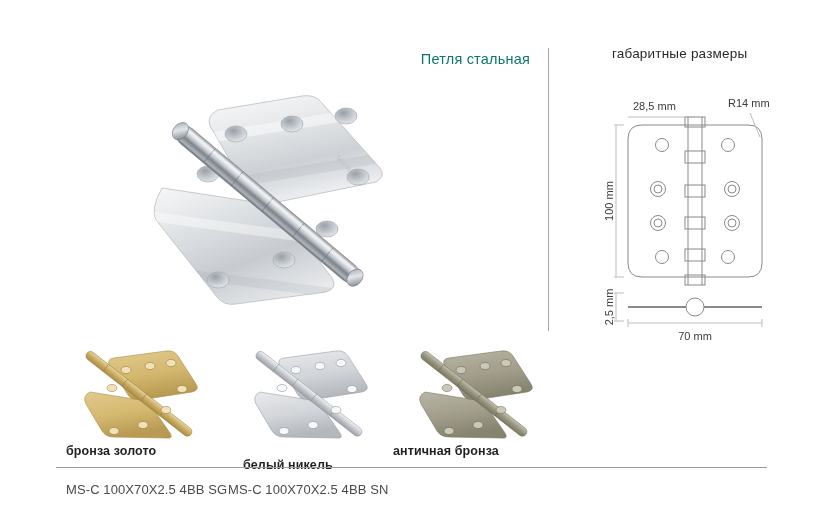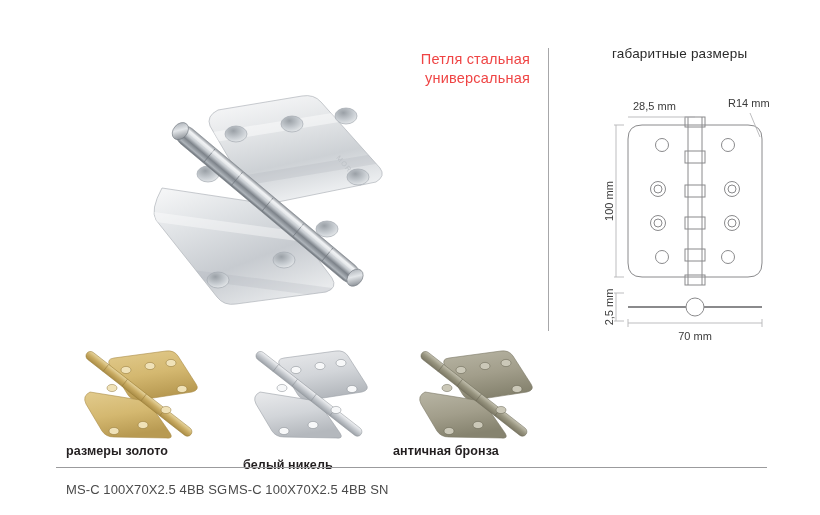--- a/index.html
+++ b/index.html
@@ -10,21 +10,21 @@
     color:#231f20;
     overflow:hidden;
     position:relative;
   }
   .canvas{position:absolute;inset:0;}
 
   
   .title-left{
     position:absolute;left:330px;top:50px;width:200px;
     text-align:right;
-    font-size:14.5px;line-height:19px;color:#ef4444;
+    font-size:14.5px;line-height:19px;color:#0f766e;
     letter-spacing:.2px;
   }
   .title-right{
     position:absolute;left:612px;top:44px;width:200px;
     text-align:left;
     font-size:13.5px;line-height:19px;color:#2b2b2b;
     letter-spacing:.2px;
   }
   .v-divider{
     position:absolute;left:548px;top:48px;
@@ -71,21 +71,20 @@
   .code:nth-child(2){left:172px;}
   .code:nth-child(3){left:328px;}
 </style>
 </head>
 <body>
 
 <div class="canvas">
 
   <div class="title-left">
     <div>Петля стальная</div>
-    <div>универсальная</div>
   </div>
 
   <div class="v-divider"></div>
 
   <div class="title-right">габаритные размеры</div>
 
   <div class="hero">
     <svg width="290" height="215" viewBox="0 0 290 215" xmlns="http://www.w3.org/2000/svg">
       <defs>
         <linearGradient id="leafA" x1="0" y1="0" x2="0.35" y2="1">
@@ -363,21 +362,21 @@
           <ellipse cx="112" cy="41" rx="5" ry="3.6"></ellipse>
             <ellipse cx="96" cy="62" rx="5" ry="3.6"></ellipse>
           <ellipse cx="73" cy="77" rx="5" ry="3.6"></ellipse>
             <ellipse cx="44" cy="83" rx="5" ry="3.6"></ellipse>
         </g>
       </svg>
     </div>
   </div>
 
   <div class="finish-labels">
-    <div class="finish-label">размеры золото</div>
+    <div class="finish-label">бронза золото</div>
     <div class="finish-label">белый никель</div>
     <div class="finish-label">античная бронза</div>
   </div>
 
   <div class="rule"></div>
 
   <div class="codes">
     <div class="code">MS-C 100X70X2.5 4BB SG</div>
     <div class="code">MS-C 100X70X2.5 4BB SN</div>
   </div>

